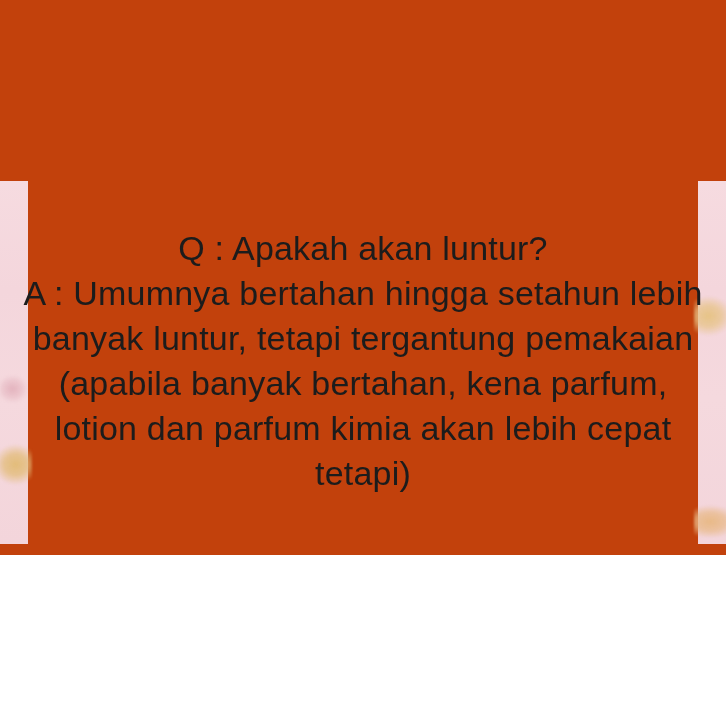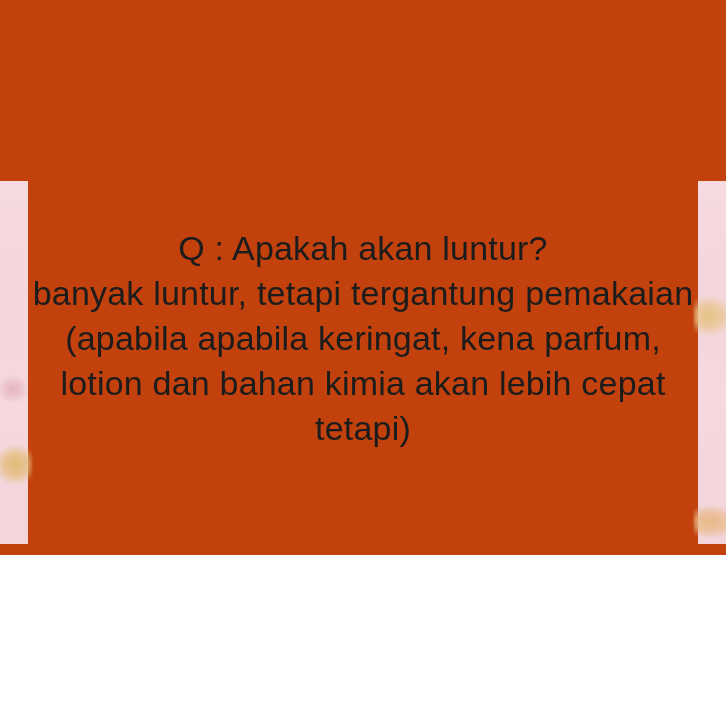--- a/index.html
+++ b/index.html
@@ -85,19 +85,20 @@
     <div class="gold gold-left-bottom"></div>
   </div>
 
   <div class="strip strip-right">
     <div class="gold gold-right-top"></div>
     <div class="gold gold-right-bottom"></div>
   </div>
 
   <div class="qa-text">
     <div class="qa-line">Q : Apakah akan luntur?</div>
+    <div class="qa-line">A : Umumnya bertahan hingga setahun lebih</div>
     <div class="qa-line">banyak luntur, tetapi tergantung pemakaian</div>
-    <div class="qa-line">(apabila apabila keringat, kena parfum,</div>
-    <div class="qa-line">lotion dan bahan kimia akan lebih cepat</div>
+    <div class="qa-line">(apabila banyak bertahan, kena parfum,</div>
+    <div class="qa-line">lotion dan parfum kimia akan lebih cepat</div>
     <div class="qa-line">tetapi)</div>
   </div>
 
 </div>
 
 </body></html>

